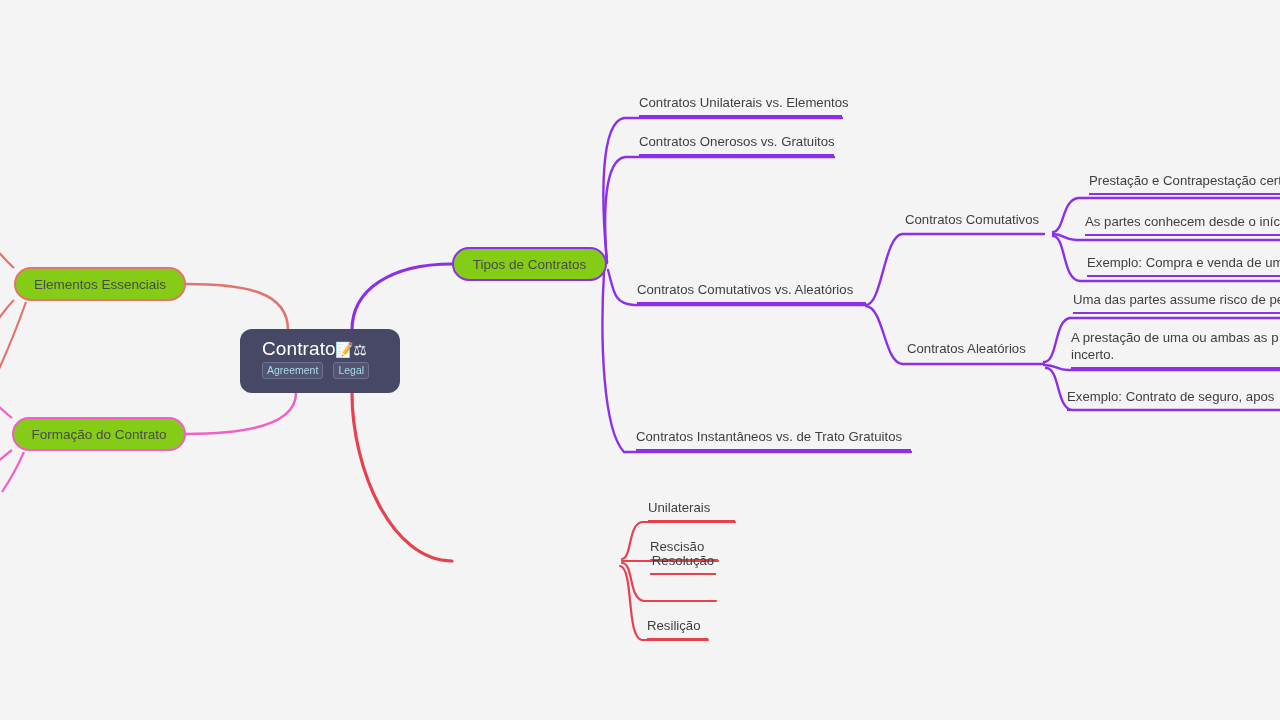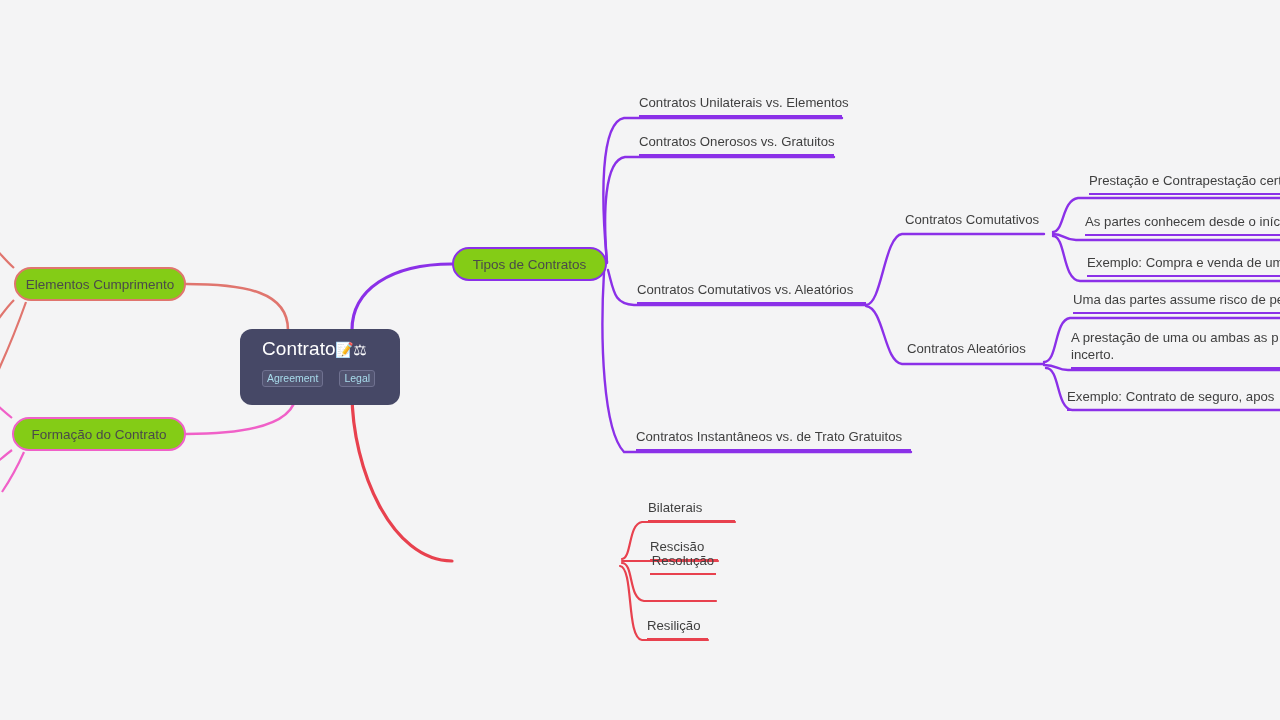--- a/index.html
+++ b/index.html
@@ -27,42 +27,42 @@
     height: 720px;
     pointer-events: none;
   }
 
   
   .root-node {
     position: absolute;
     left: 240px;
     top: 329px;
     width: 160px;
-    height: 76px;
+    height: 64px;
     background: #464866;
     border-radius: 12px;
     box-sizing: border-box;
     padding: 8px 12px 8px 22px;
     z-index: 5;
   }
   .root-title {
     color: #ffffff;
     font-size: 19px;
     line-height: 24px;
     white-space: nowrap;
     letter-spacing: .1px;
   }
   .root-emoji {
     font-size: 15px;
     letter-spacing: -1px;
   }
   .root-tags {
-    margin-top: 8px;
+    margin-top: 0;
     display: flex;
-    gap: 16px;
+    gap: 10px;
   }
   .tag {
     background: #525471;
     border: 1px solid #6f7190;
     border-radius: 3px;
     color: #a8dcec;
     font-size: 10.5px;
     line-height: 13px;
     padding: 1px 4px;
     white-space: nowrap;
@@ -158,21 +158,21 @@
       <span class="tag">Legal</span>
     </div>
   </div>
 
   <div class="pill purple" style="left:452px; top:247px; width:155px;">
     <span>Tipos de Contratos</span>
   </div>
 
 
   <div class="pill salmon" style="left:14px; top:267px; width:172px;">
-    <span>Elementos Cumprimento</span>
+    <span>Elementos Essenciais</span>
   </div>
 
   <div class="pill pink" style="left:12px; top:417px; width:174px;">
     <span>Formação do Contrato</span>
   </div>
 
   <div class="leaf u-purple" style="left:639px; top:94px; width:203px;">
     <span>Contratos Unilaterais vs. Elementos</span>
   </div>
 
@@ -215,21 +215,21 @@
   <div class="leaf u-purple wrap" style="left:1071px; top:329px; width:238px;">
     <span>A prestação de uma ou ambas as p
 incerto.</span>
   </div>
 
   <div class="leaf u-purple" style="left:1067px; top:388px; width:242px;">
     <span>Exemplo: Contrato de seguro, apos</span>
   </div>
 
   <div class="leaf u-red" style="left:648px; top:499px; width:87px;">
-    <span>Bilaterais</span>
+    <span>Unilaterais</span>
   </div>
 
   <div class="leaf u-red" style="left:650px; top:538px; width:68px;">
     <span>Rescisão</span>
   </div>
 
   <div class="leaf u-red" style="left:650px; top:552px; width:66px;text-align:center;">
     <span>Resolução</span>
   </div>
 

